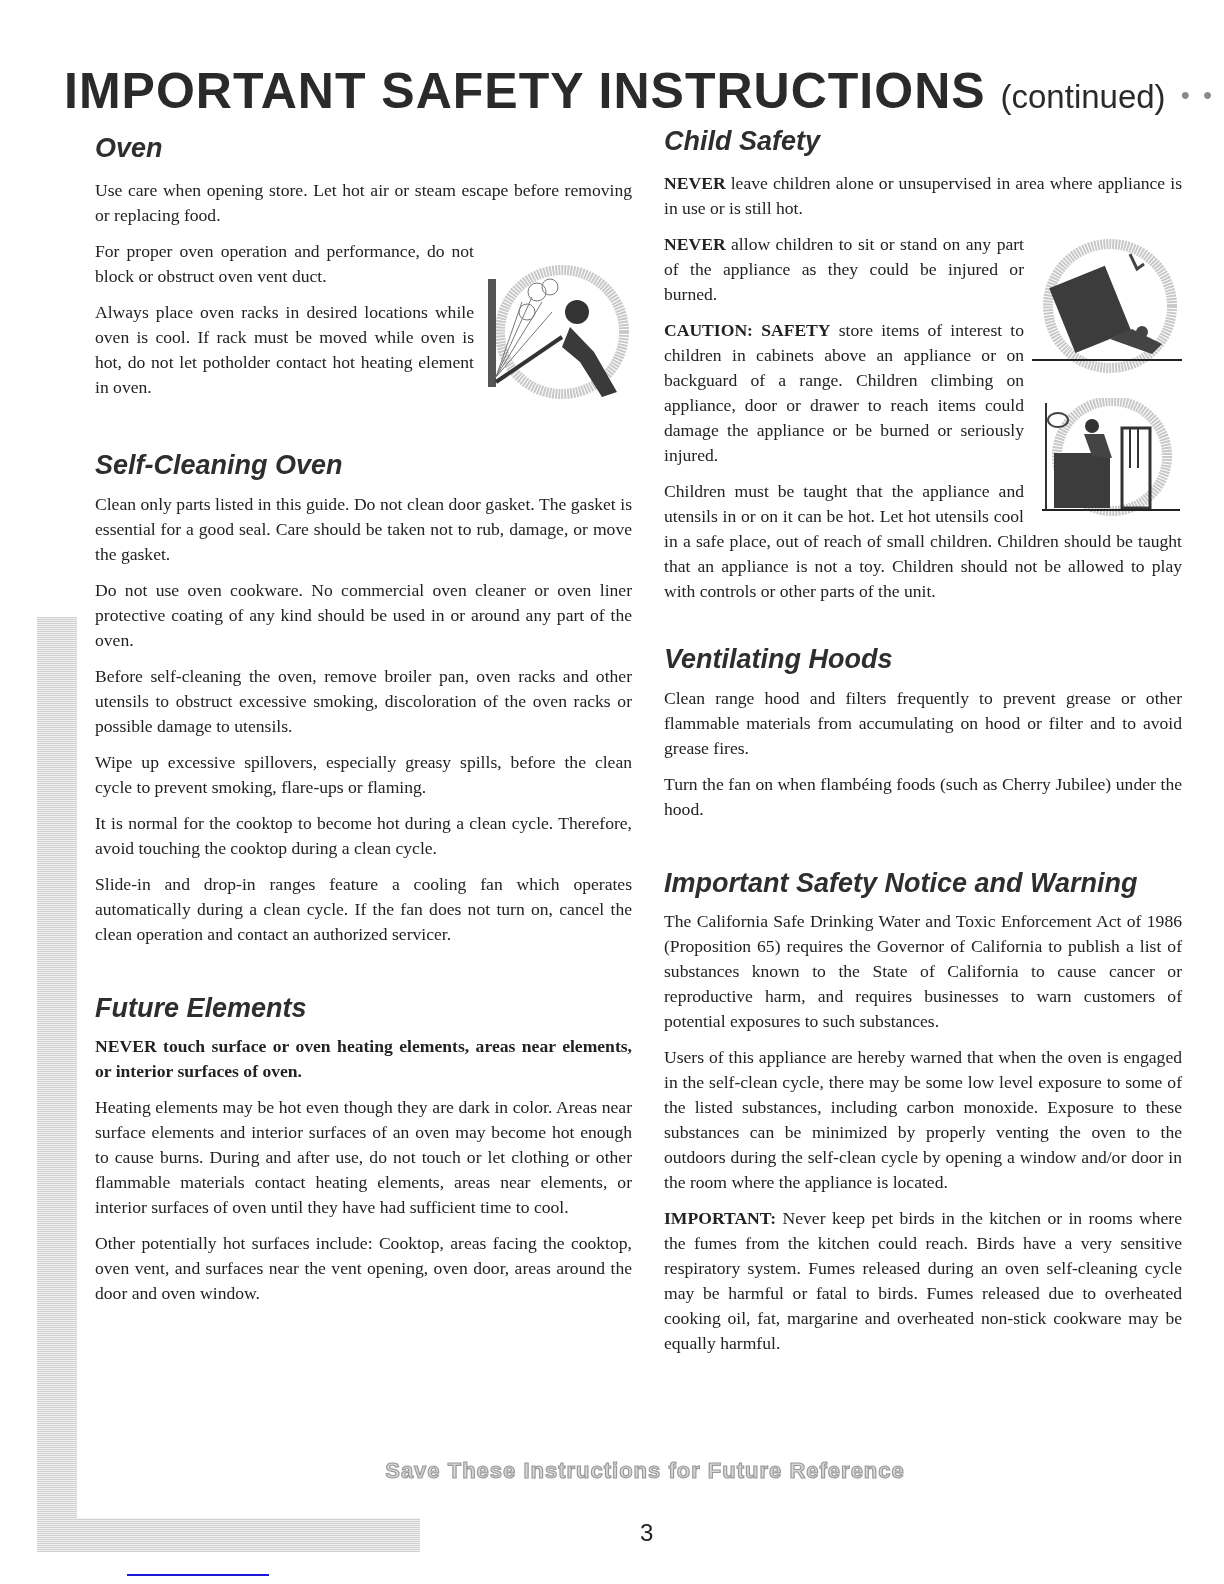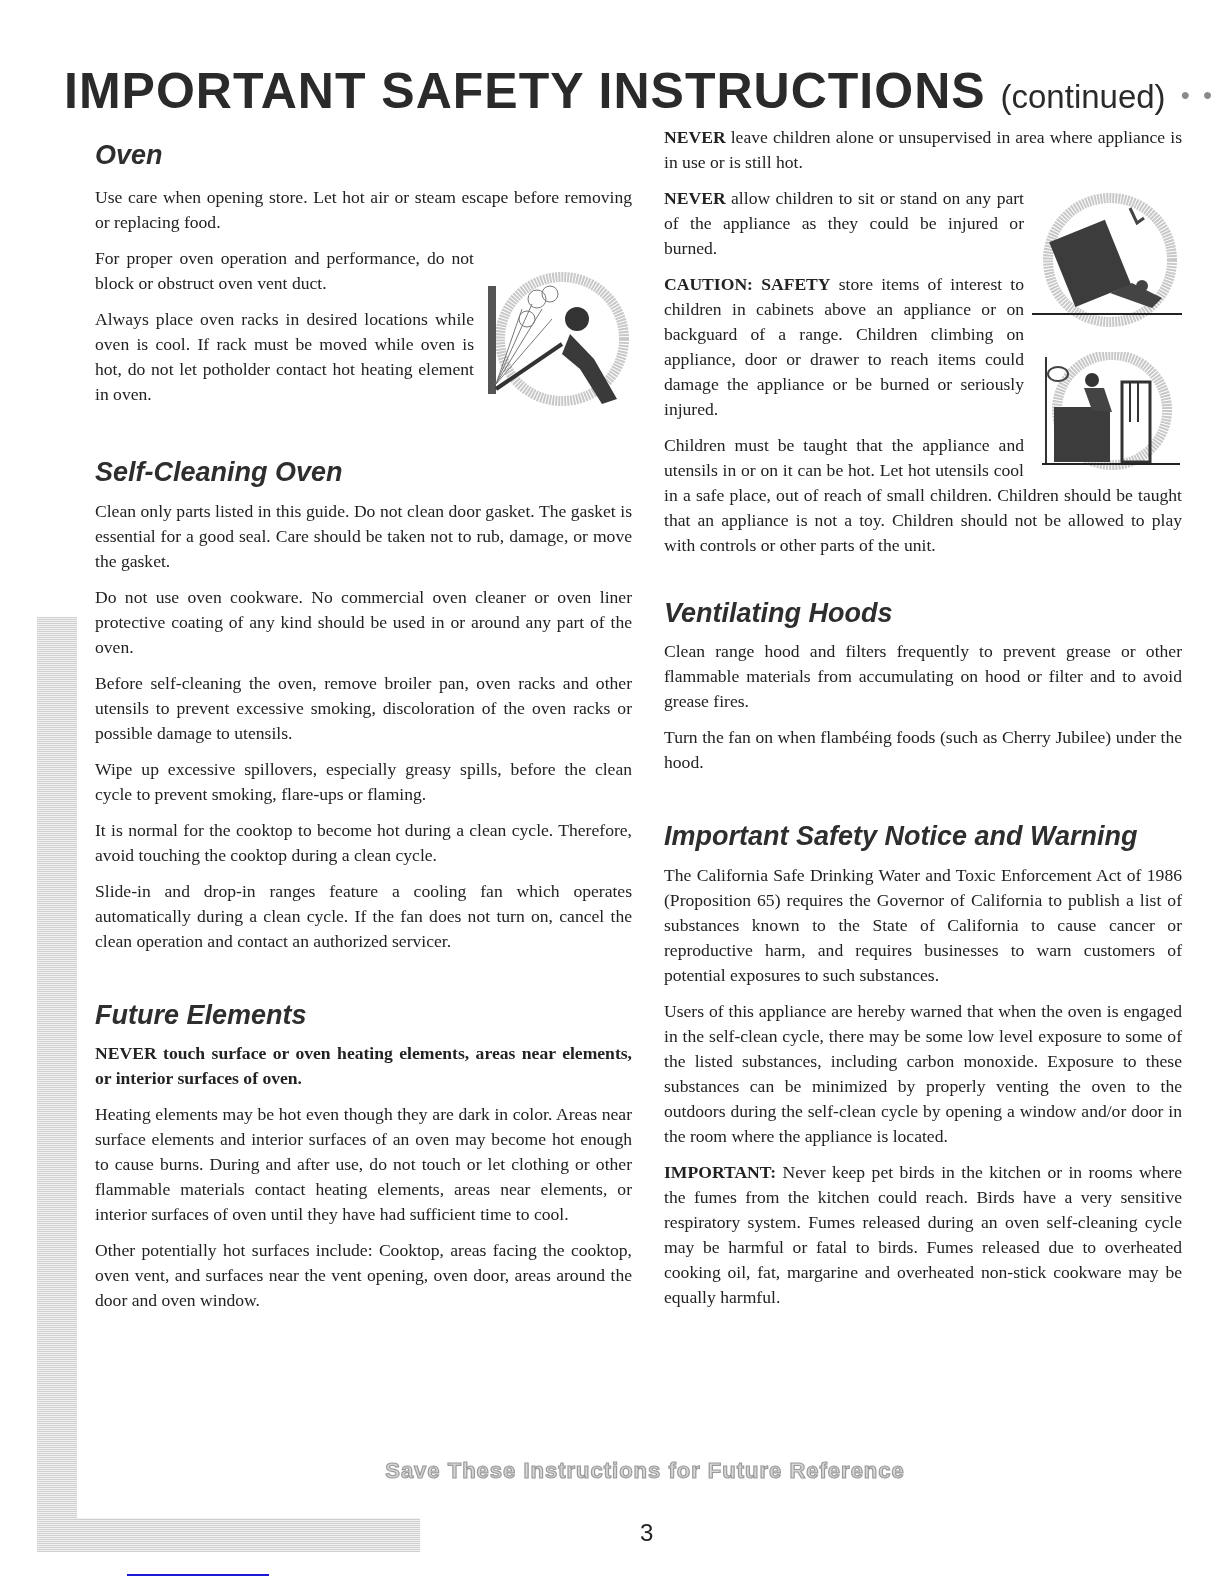--- a/index.html
+++ b/index.html
@@ -5,21 +5,21 @@
     html, body { margin: 0; padding: 0; background: #ffffff; }
     body { width: 1224px; height: 1584px; position: relative; overflow: hidden; color: #1c1c1c; }
     .page-title {
       position: absolute; left: 64px; top: 66px; white-space: nowrap;
       font-family: "Liberation Sans", sans-serif; font-weight: bold; font-size: 50px;
       letter-spacing: 1px; color: #2a2a2a; line-height: 1;
     }
     .page-title .cont { font-weight: normal; font-size: 33px; letter-spacing: 0; }
     .page-title .dots { font-size: 16px; color: #8a8a8a; letter-spacing: 4px; vertical-align: middle; }
     .col { position: absolute; }
-    .col-left { left: 95px; top: 139px; width: 537px; }
+    .col-left { left: 95px; top: 132px; width: 537px; }
     .col-right { left: 664px; top: 125px; width: 518px; }
     h2 {
       font-family: "Liberation Sans", sans-serif; font-style: italic; font-weight: bold;
       font-size: 27px; color: #2e2e2e; margin: 0; line-height: 1.2;
     }
     p {
       font-family: "Liberation Serif", serif; font-size: 17.6px; line-height: 25px;
       margin: 0 0 11px 0; text-align: justify; color: #222;
     }
     b { font-weight: bold; }
@@ -76,36 +76,37 @@
       </svg>
     </div>
     <p>For proper oven operation and performance, do not block or obstruct oven vent duct.</p>
     <p>Always place oven racks in desired locations while oven is cool. If rack must be moved while oven is hot, do not let potholder contact hot heating element in oven.</p>
   </section>
   <div class="sec-gap" style="height:38px;"></div>
   <section>
     <h2 style="margin-bottom:10px;">Self-Cleaning Oven</h2>
     <p>Clean only parts listed in this guide. Do not clean door gasket. The gasket is essential for a good seal. Care should be taken not to rub, damage, or move the gasket.</p>
     <p>Do not use oven cookware. No commercial oven cleaner or oven liner protective coating of any kind should be used in or around any part of the oven.</p>
-    <p>Before self-cleaning the oven, remove broiler pan, oven racks and other utensils to prevent excessive smoking, discoloration of the oven racks or possible damage to utensils.</p>
+    <p>Before self-cleaning the oven, remove broiler pan, oven racks and other utensils to obstruct excessive smoking, discoloration of the oven racks or possible damage to utensils.</p>
     <p>Wipe up excessive spillovers, especially greasy spills, before the clean cycle to prevent smoking, flare-ups or flaming.</p>
     <p>It is normal for the cooktop to become hot during a clean cycle. Therefore, avoid touching the cooktop during a clean cycle.</p>
     <p>Slide-in and drop-in ranges feature a cooling fan which operates automatically during a clean cycle. If the fan does not turn on, cancel the clean operation and contact an authorized servicer.</p>
   </section>
   <div class="sec-gap" style="height:34px;"></div>
   <section>
     <h2 style="margin-bottom:10px;">Future Elements</h2>
     <p class="lead">NEVER touch surface or oven heating elements, areas near elements, or interior surfaces of oven.</p>
     <p>Heating elements may be hot even though they are dark in color. Areas near surface elements and interior surfaces of an oven may become hot enough to cause burns. During and after use, do not touch or let clothing or other flammable materials contact heating elements, areas near elements, or interior surfaces of oven until they have had sufficient time to cool.</p>
     <p>Other potentially hot surfaces include: Cooktop, areas facing the cooktop, oven vent, and surfaces near the vent opening, oven door, areas around the door and oven window.</p>
   </section>
 </div>
 
 <div class="col col-right">
   <section>
+    <h2 style="margin-bottom:14px;">Child Safety</h2>
     <p><b>NEVER</b><span> leave children alone or unsupervised in area where appliance is in use or is still hot.</span></p>
     <div class="fig" style="margin-top:2px;">
       <svg width="150" height="150" viewBox="0 0 150 150">
         <circle cx="78" cy="72" r="62" fill="none" stroke="#c8c8c8" stroke-width="10" stroke-dasharray="2 1"></circle>
         <g transform="rotate(-22 60 80)">
             <rect x="30" y="40" width="60" height="70" fill="#3c3c3c"></rect>
           </g>
         <path d="M78 105 L120 120 L130 110 L100 95 Z" fill="#444"></path>
         <circle cx="110" cy="98" r="6" fill="#444"></circle>
         <path d="M98 20 L105 35 L112 30" stroke="#444" stroke-width="3" fill="none"></path>

